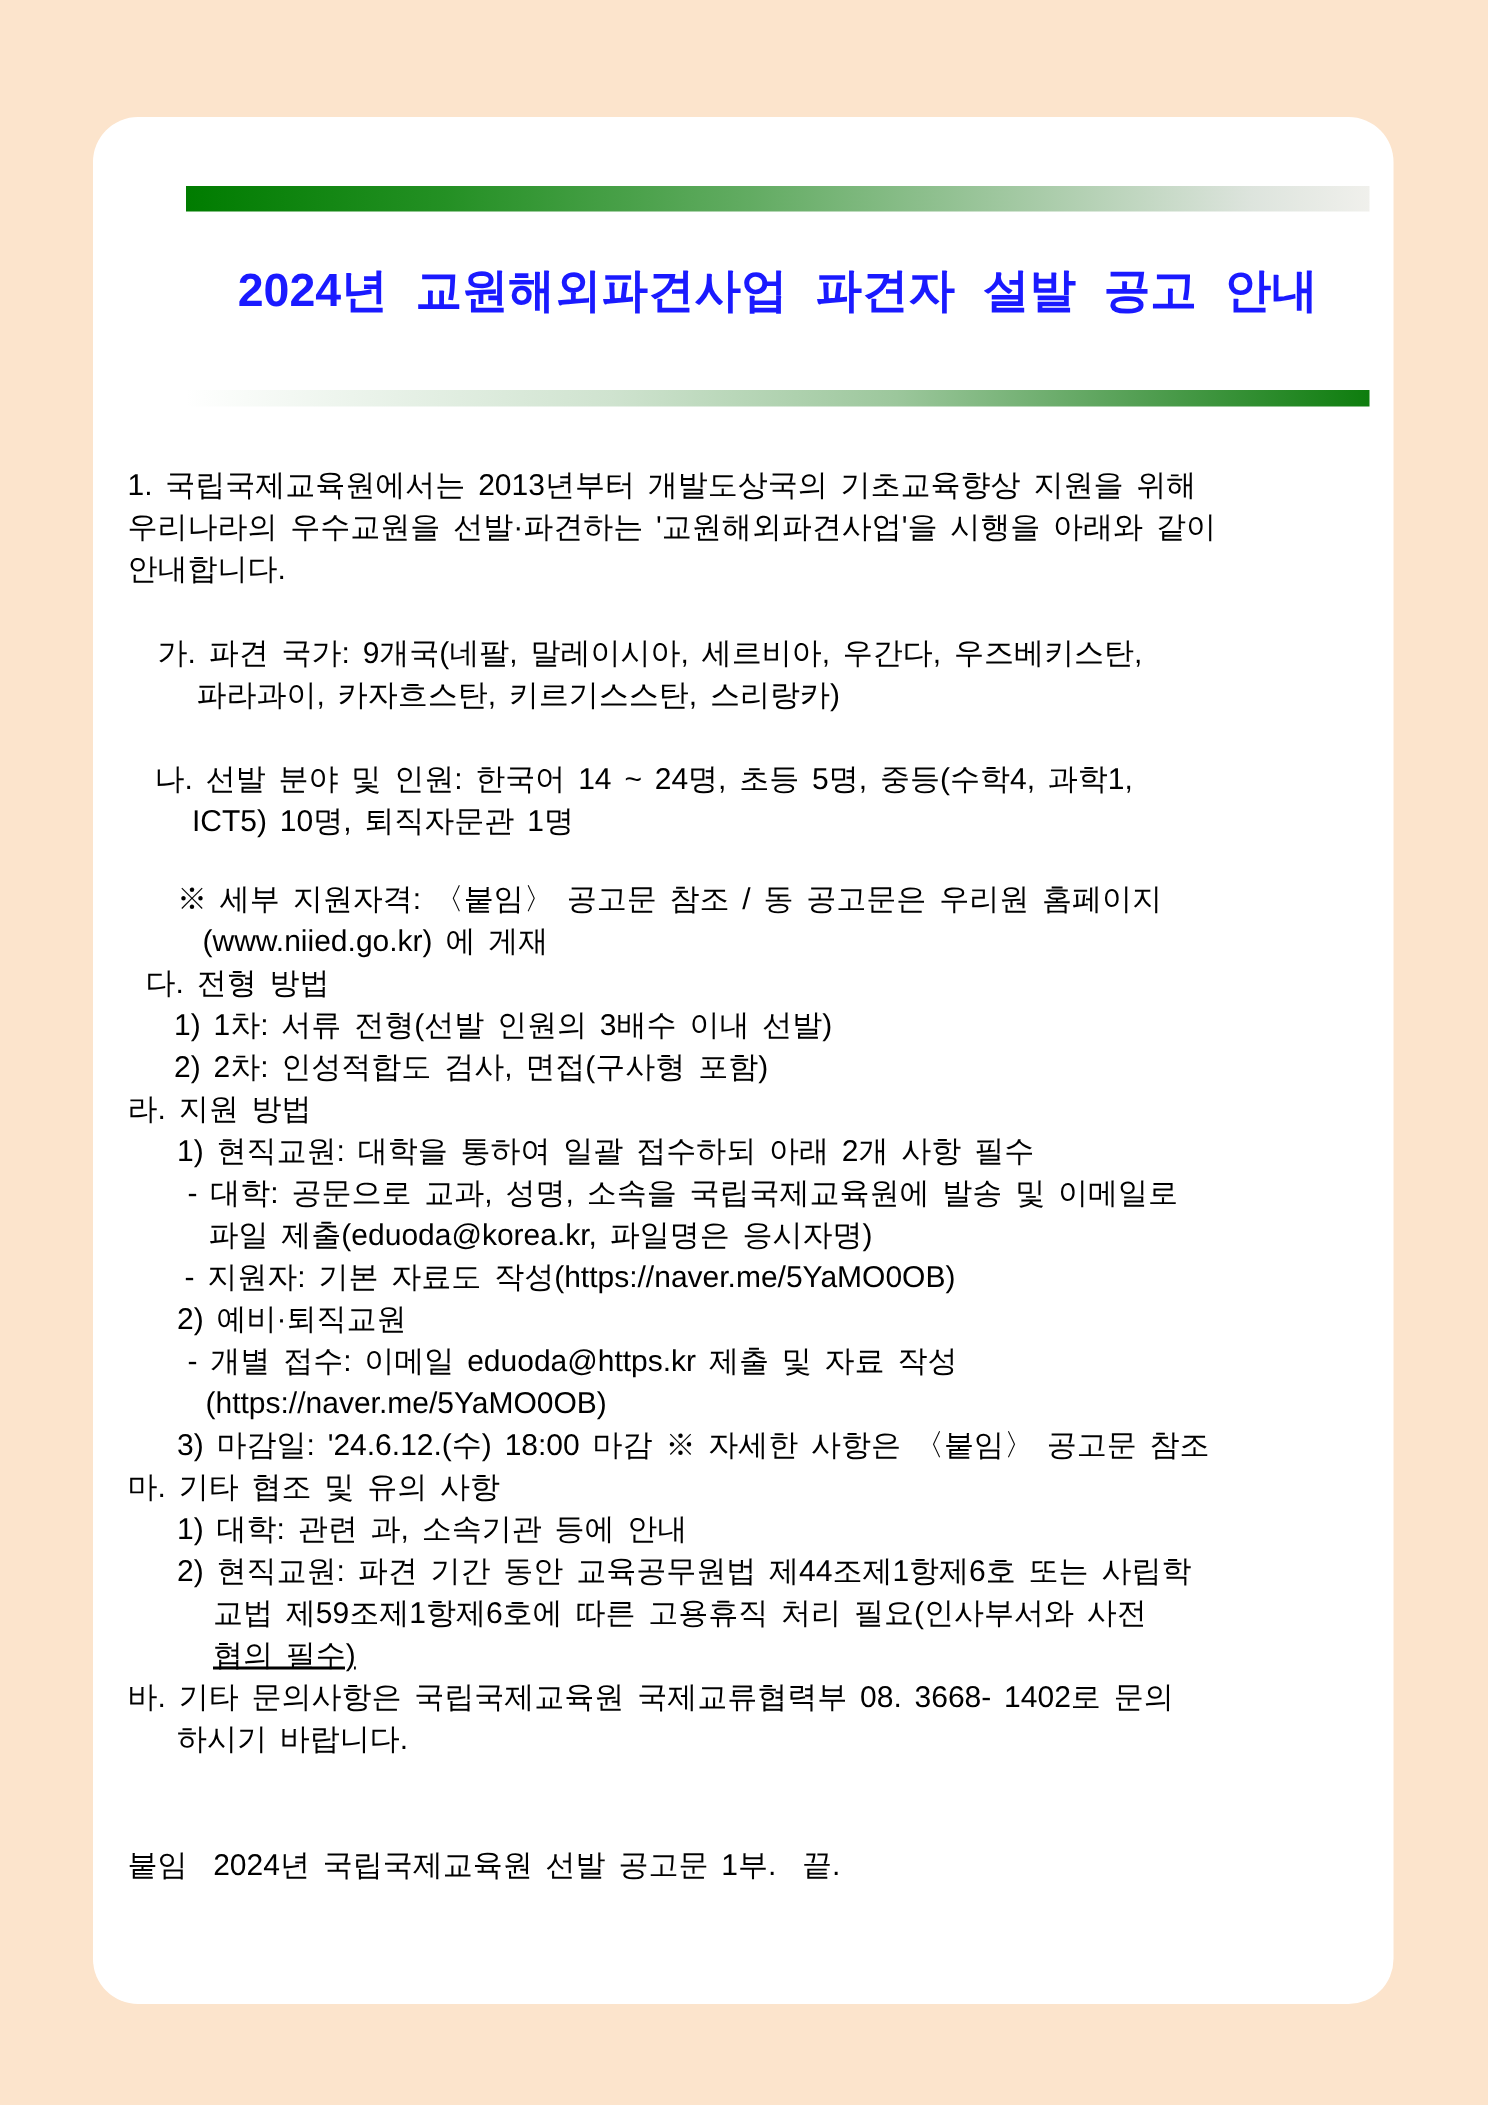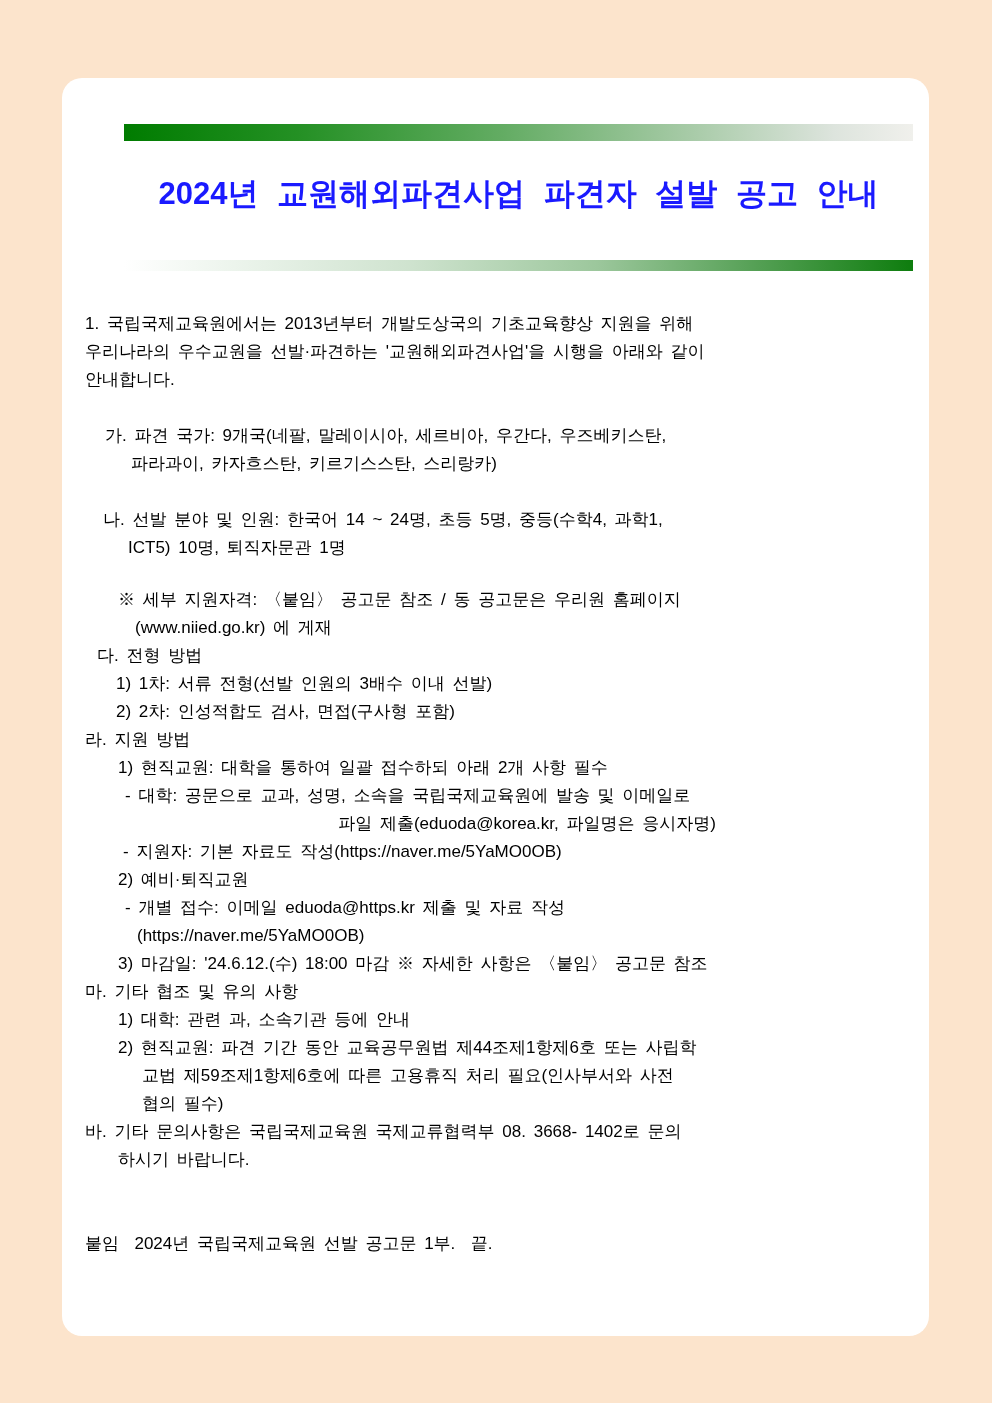--- a/index.html
+++ b/index.html
@@ -14,21 +14,21 @@
     background: var(--bg-color, #fce4cc);
     overflow: hidden;
   }
   .card {
     position: absolute;
     left: 62px;
     top: 78px;
     width: 867px;
     height: 1258px;
     background: var(--card-color, #ffffff);
-    border-radius: 20px;
+    border-radius: 30px;
   }
   .bar {
     position: absolute;
     left: 62px;
     width: 789px;
   }
   .bar-top {
     top: 46px;
     height: 17px;
     background: linear-gradient(to right,
@@ -52,21 +52,21 @@
     font-weight: bold;
     color: var(--title-color, #1a1aff);
     word-spacing: 10px;
     white-space: nowrap;
   }
   .doc-body {
     position: absolute;
     left: 23px;
     top: 232px;
     width: 830px;
-    font-size: 17px;
+    font-size: 20px;
     line-height: 28px;
     color: #000000;
     word-spacing: 3px;
   }
   .doc-line {
     white-space: pre-wrap;
     min-height: 28px;
   }
 </style>
 </head>
@@ -88,31 +88,31 @@
         <div class="doc-line" style="padding-left: 18px;">나. 선발 분야 및 인원: 한국어 14 ~ 24명, 초등 5명, 중등(수학4, 과학1,</div>
         <div class="doc-line" style="padding-left: 43px;">ICT5) 10명, 퇴직자문관 1명</div>
         <div class="doc-line" style="padding-left: 33px; margin-top: 24px;">※ 세부 지원자격: 〈붙임〉 공고문 참조 / 동 공고문은 우리원 홈페이지</div>
         <div class="doc-line" style="padding-left: 50px;">(www.niied.go.kr) 에 게재</div>
         <div class="doc-line" style="padding-left: 12px;">다. 전형 방법</div>
         <div class="doc-line" style="padding-left: 31px;">1) 1차: 서류 전형(선발 인원의 3배수 이내 선발)</div>
         <div class="doc-line" style="padding-left: 31px;">2) 2차: 인성적합도 검사, 면접(구사형 포함)</div>
         <div class="doc-line" style="padding-left: 0px;">라. 지원 방법</div>
         <div class="doc-line" style="padding-left: 33px;">1) 현직교원: 대학을 통하여 일괄 접수하되 아래 2개 사항 필수</div>
         <div class="doc-line" style="padding-left: 40px;">- 대학: 공문으로 교과, 성명, 소속을 국립국제교육원에 발송 및 이메일로</div>
-        <div class="doc-line" style="padding-left: 54px; text-align: center;">파일 제출(eduoda@korea.kr, 파일명은 응시자명)</div>
+        <div class="doc-line" style="padding-left: 54px;">파일 제출(eduoda@korea.kr, 파일명은 응시자명)</div>
         <div class="doc-line" style="padding-left: 38px;">- 지원자: 기본 자료도 작성(https://naver.me/5YaMO0OB)</div>
         <div class="doc-line" style="padding-left: 33px;">2) 예비·퇴직교원</div>
         <div class="doc-line" style="padding-left: 40px;">- 개별 접수: 이메일 eduoda@https.kr 제출 및 자료 작성</div>
         <div class="doc-line" style="padding-left: 52px;">(https://naver.me/5YaMO0OB)</div>
         <div class="doc-line" style="padding-left: 33px;">3) 마감일: '24.6.12.(수) 18:00 마감 ※ 자세한 사항은 〈붙임〉 공고문 참조</div>
         <div class="doc-line" style="padding-left: 0px;">마. 기타 협조 및 유의 사항</div>
         <div class="doc-line" style="padding-left: 33px;">1) 대학: 관련 과, 소속기관 등에 안내</div>
         <div class="doc-line" style="padding-left: 33px;">2) 현직교원: 파견 기간 동안 교육공무원법 제44조제1항제6호 또는 사립학</div>
         <div class="doc-line" style="padding-left: 57px;">교법 제59조제1항제6호에 따른 고용휴직 처리 필요(인사부서와 사전</div>
-        <div class="doc-line" style="padding-left: 57px;">협의 필수)</div>
+        <div class="doc-line" style="padding-left: 57px; text-decoration: underline;">협의 필수)</div>
         <div class="doc-line" style="padding-left: 0px;">바. 기타 문의사항은 국립국제교육원 국제교류협력부 08. 3668- 1402로 문의</div>
         <div class="doc-line" style="padding-left: 33px;">하시기 바랍니다.</div>
         <div class="doc-line" style="padding-left: 0px;">&nbsp;</div>
         <div class="doc-line" style="padding-left: 0px;">&nbsp;</div>
         <div class="doc-line" style="padding-left: 0px;">붙임  2024년 국립국제교육원 선발 공고문 1부.  끝.</div>
       </div>
   </div>
 </div>
 
 </body></html>

